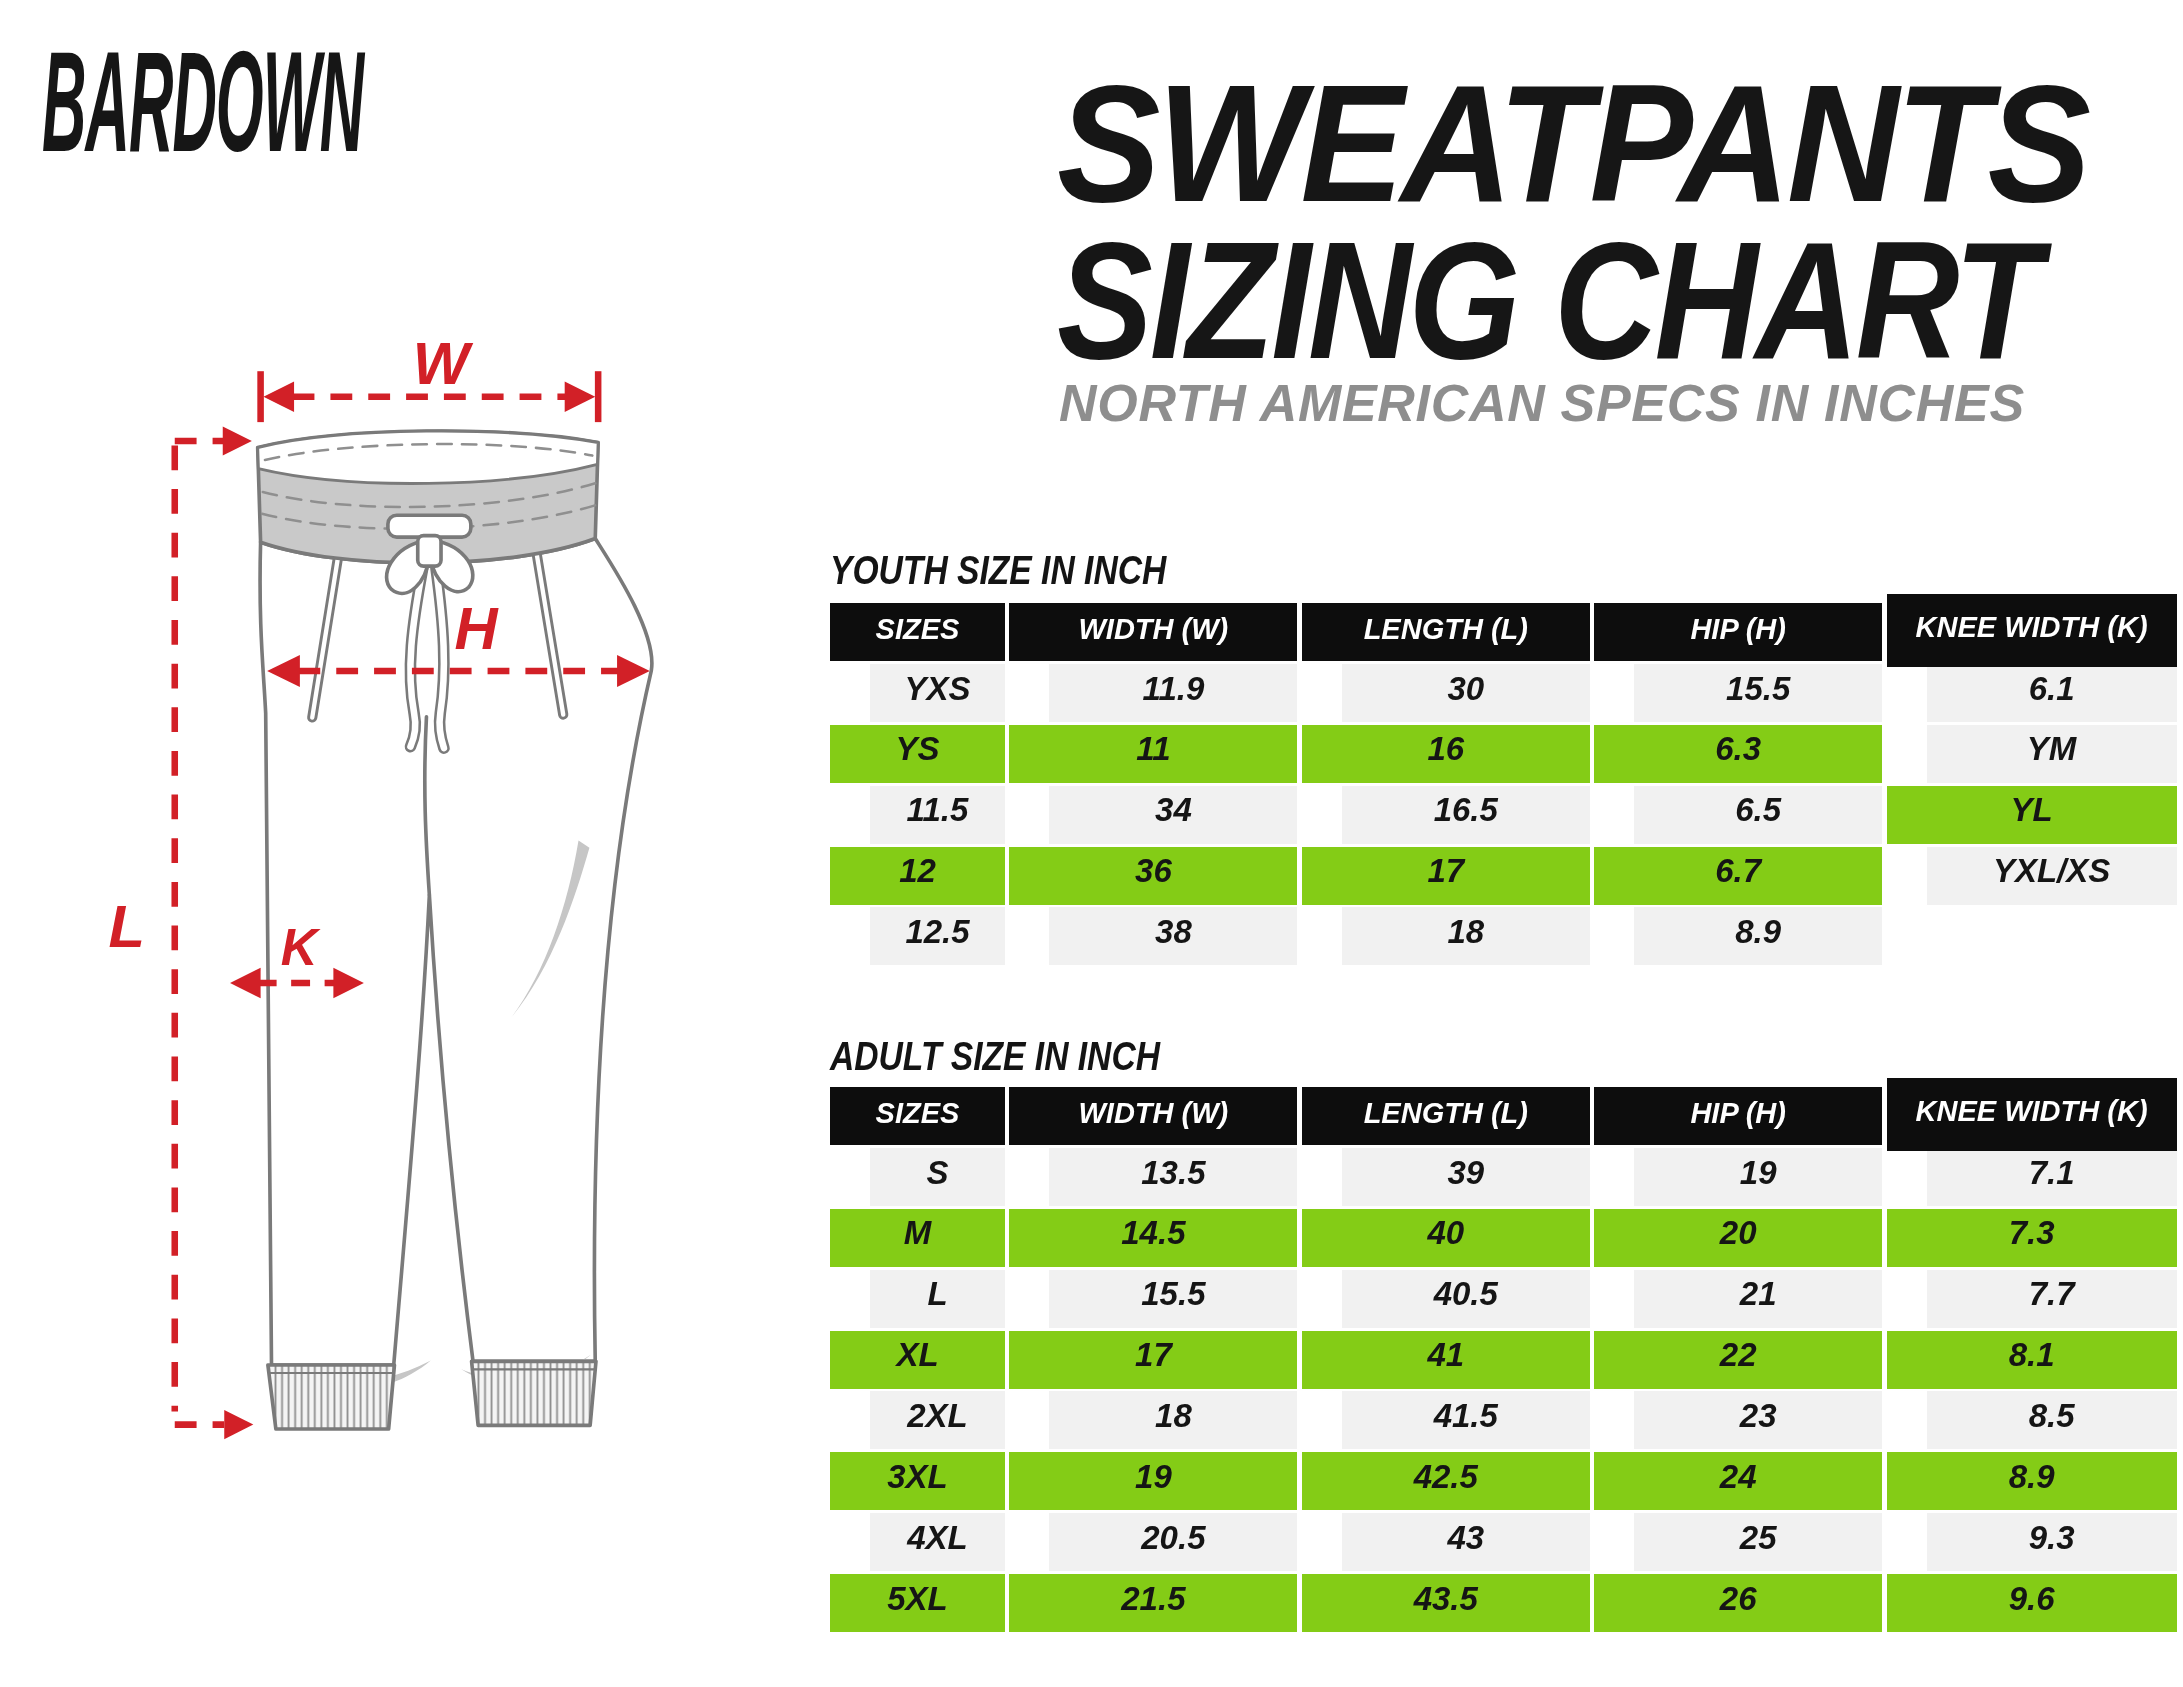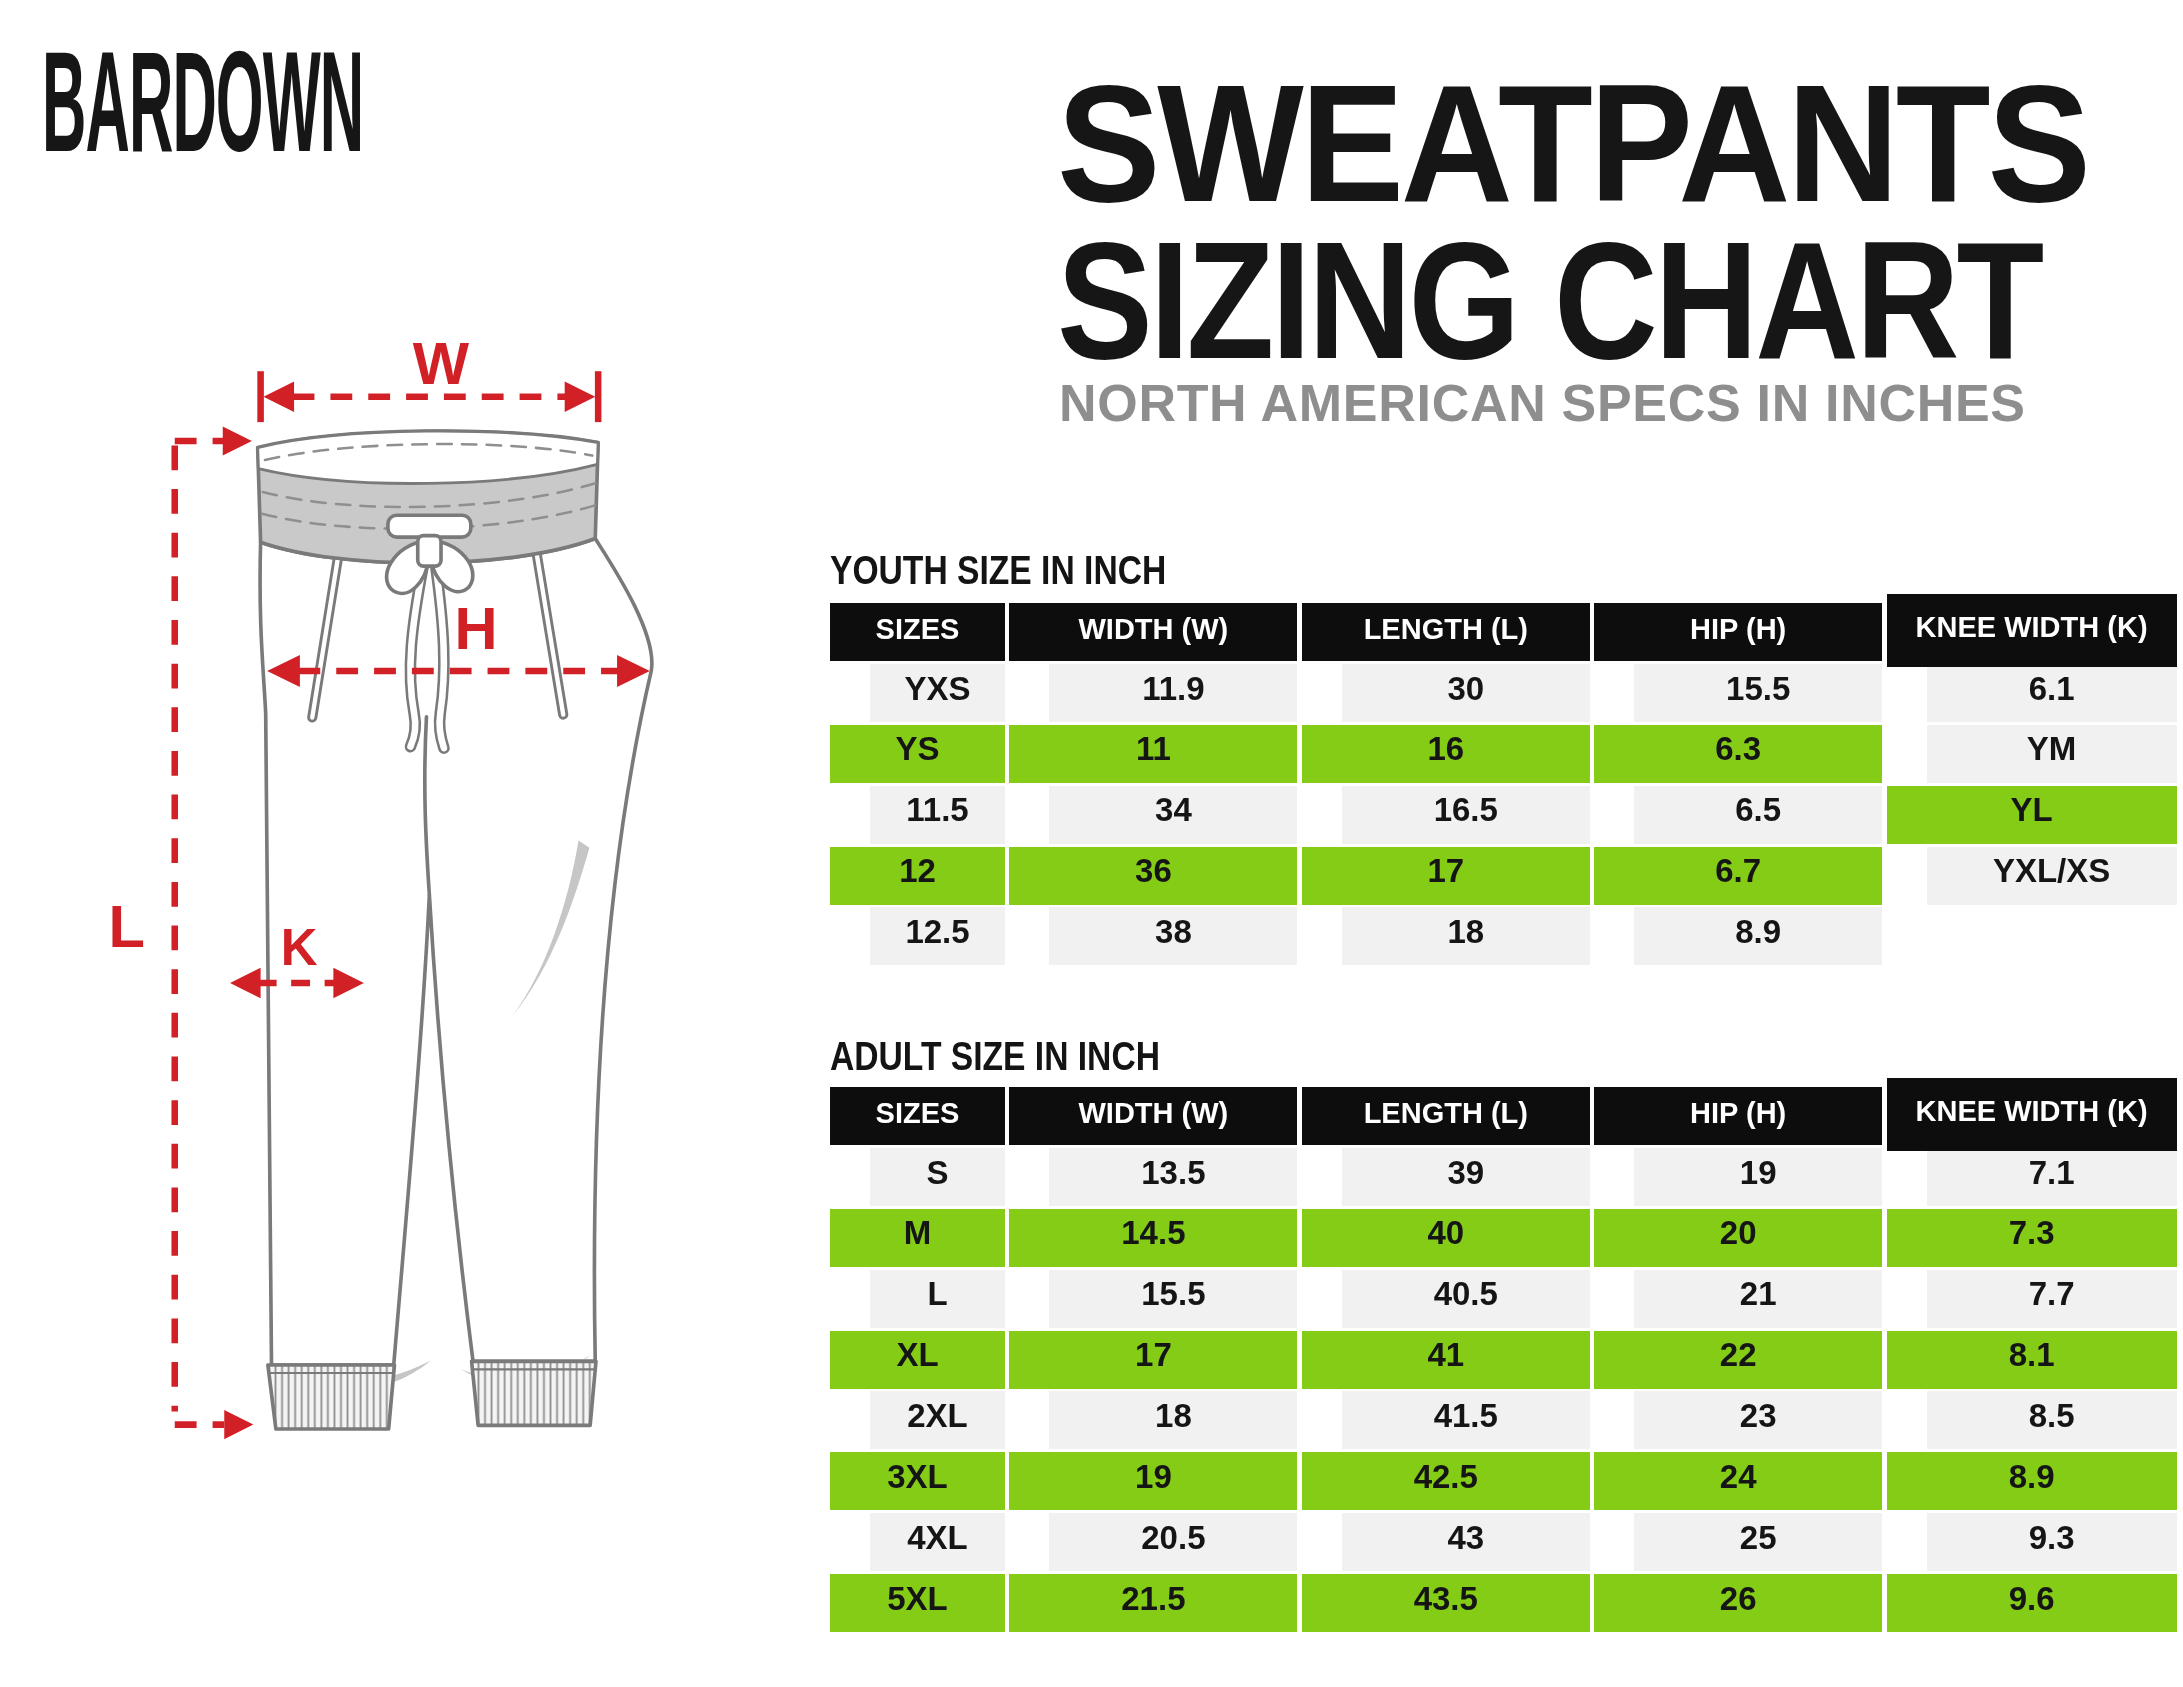--- a/index.html
+++ b/index.html
@@ -1,17 +1,17 @@
 <!DOCTYPE html>
 <html style="font-size:11.6px"><head>
 <meta charset="utf-8">
 <style>
   html,body{margin:0;padding:0;background:#ffffff;}
   #canvas{position:relative;width:2183px;height:1688px;background:#ffffff;overflow:hidden;
-          font-family:"Liberation Sans",sans-serif;}
+          font-family:"Liberation Sans",sans-serif;font-style:italic;}
 
   
   .logo{position:absolute;left:42px;top:20.4px;font-size:143px;font-weight:700;color:#161616;
         white-space:nowrap;transform:scale(0.43,1);transform-origin:0 0;letter-spacing:-2.2px;}
   .title-line{position:absolute;left:1057px;font-size:167px;font-weight:700;color:#161616;
         white-space:nowrap;transform-origin:0 0;letter-spacing:-3.6px;line-height:1;}
   .title-line.l1{top:60px;transform:scale(0.93,1);}
   .title-line.l2{top:217px;transform:scale(0.86,1);}
   .subtitle{position:absolute;left:1059px;top:373px;font-size:52px;font-weight:700;color:#8e8e8e;
         letter-spacing:0.7px;white-space:nowrap;}

